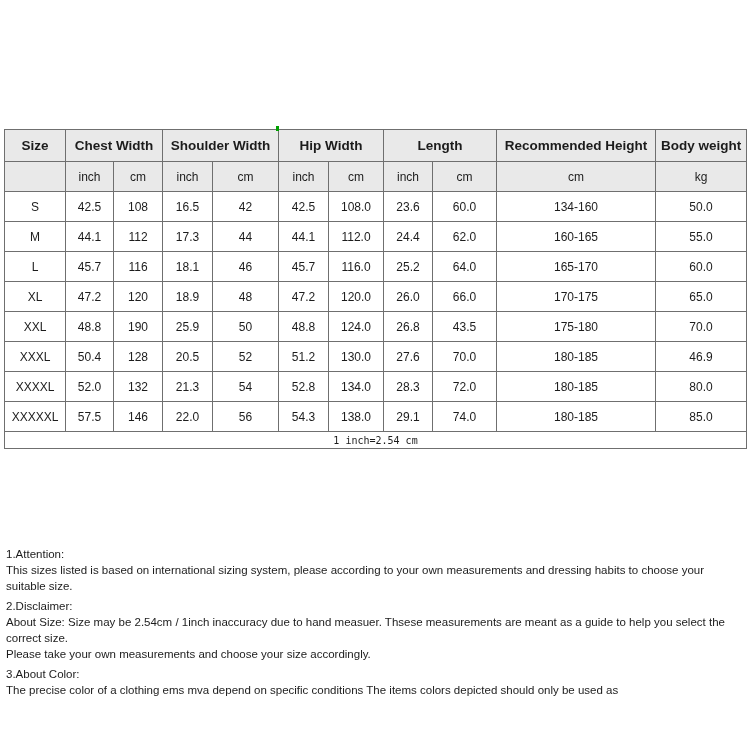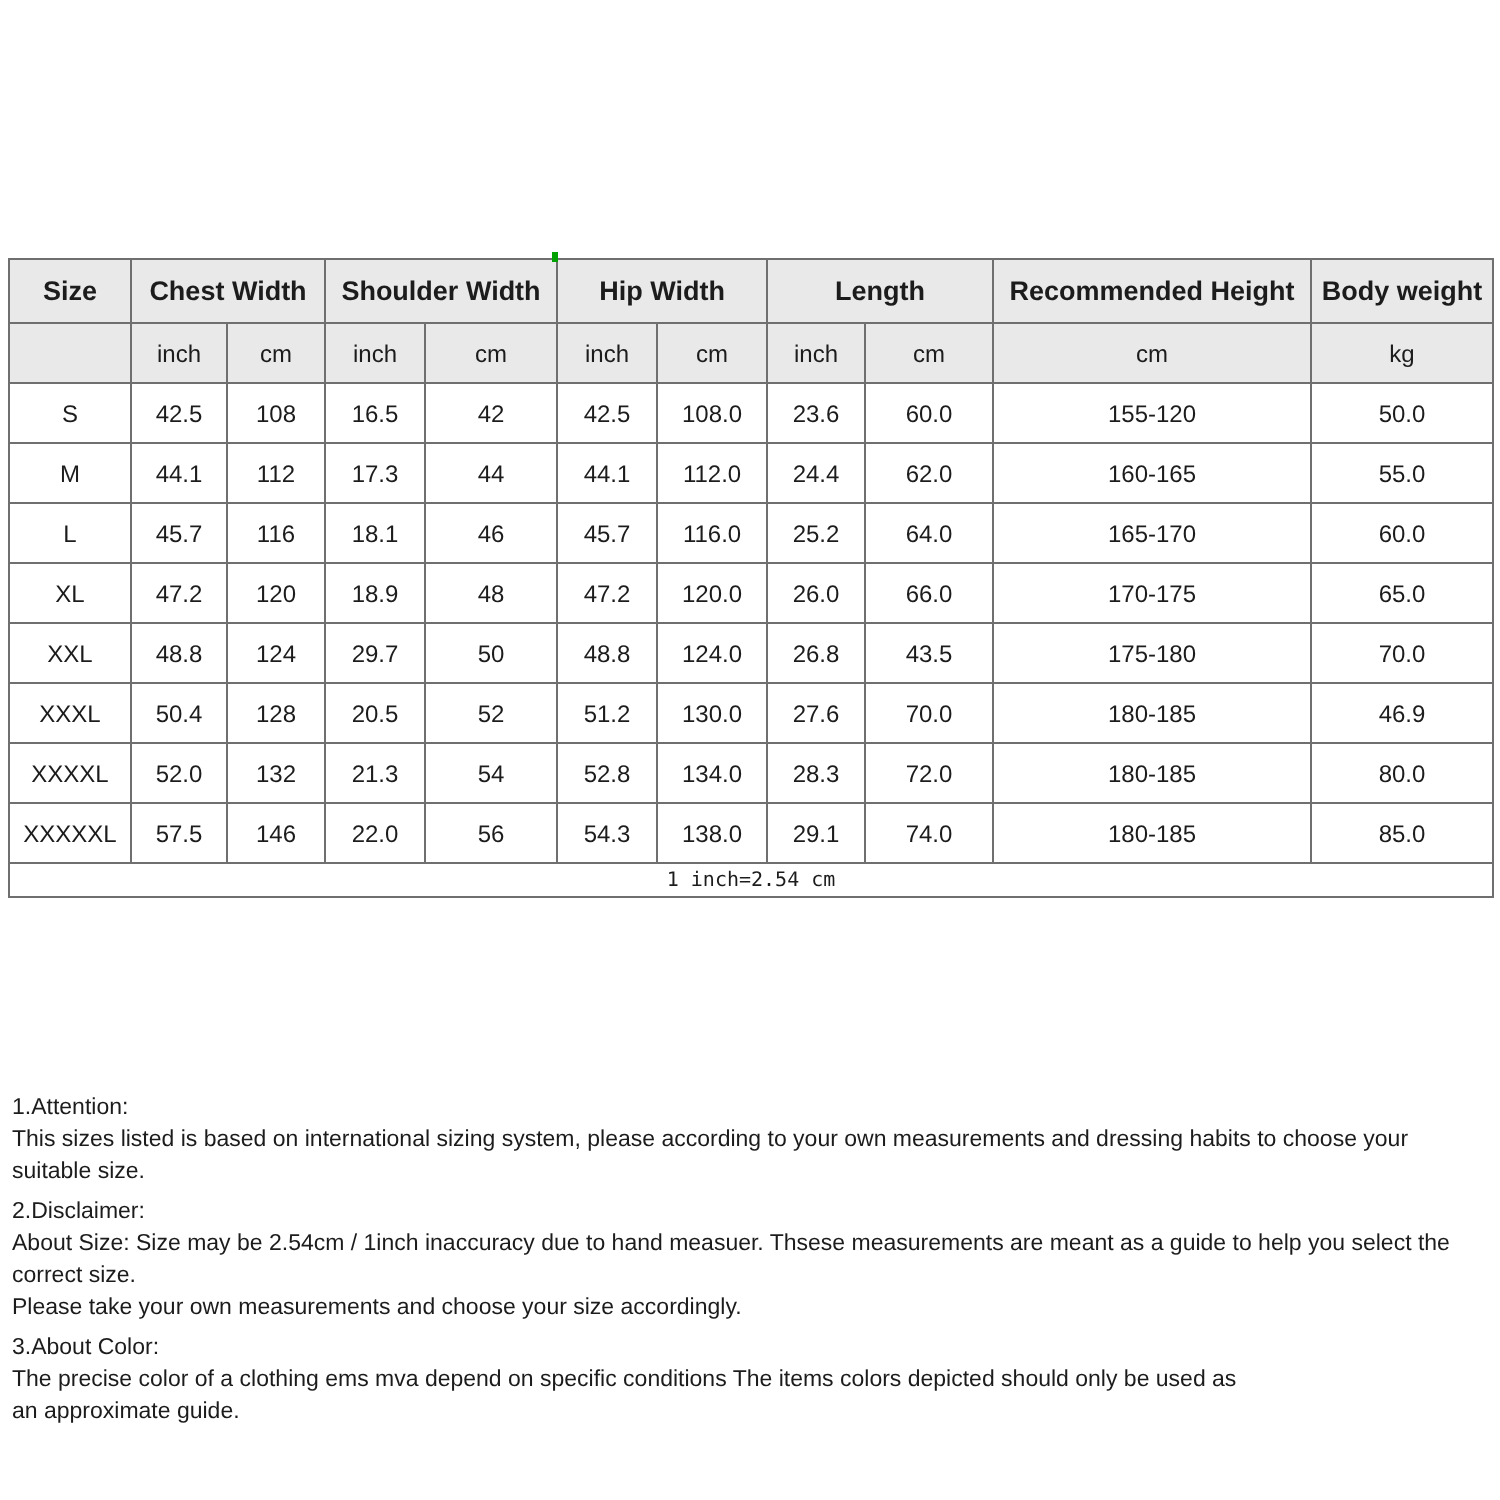--- a/index.html
+++ b/index.html
@@ -130,21 +130,21 @@
         <tr class="data-row">
           <td>S</td>
           <td>42.5</td>
           <td>108</td>
           <td>16.5</td>
           <td>42</td>
           <td>42.5</td>
           <td>108.0</td>
           <td>23.6</td>
           <td>60.0</td>
-          <td>155-120</td>
+          <td>134-160</td>
           <td>50.0</td>
         </tr>
         <tr class="data-row">
           <td>M</td>
           <td>44.1</td>
           <td>112</td>
           <td>17.3</td>
           <td>44</td>
           <td>44.1</td>
           <td>112.0</td>
@@ -175,22 +175,22 @@
           <td>47.2</td>
           <td>120.0</td>
           <td>26.0</td>
           <td>66.0</td>
           <td>170-175</td>
           <td>65.0</td>
         </tr>
         <tr class="data-row">
           <td>XXL</td>
           <td>48.8</td>
-          <td>124</td>
-          <td>29.7</td>
+          <td>190</td>
+          <td>25.9</td>
           <td>50</td>
           <td>48.8</td>
           <td>124.0</td>
           <td>26.8</td>
           <td>43.5</td>
           <td>175-180</td>
           <td>70.0</td>
         </tr>
         <tr class="data-row">
           <td>XXXL</td>
@@ -240,16 +240,15 @@
   <div class="green-mark"></div>
 
   <div class="notes">
     <p class="section-title first">1.Attention:</p>
     <p>This sizes listed is based on international sizing system, please according to your own measurements and dressing habits to choose your suitable size.</p>
     <p class="section-title">2.Disclaimer:</p>
     <p>About Size: Size may be 2.54cm / 1inch inaccuracy due to hand measuer. Thsese measurements are meant as a guide to help you select the correct size.</p>
     <p>Please take your own measurements and choose your size accordingly.</p>
     <p class="section-title">3.About Color:</p>
     <p>The precise color of a clothing ems mva depend on specific conditions The items colors depicted should only be used as</p>
-    <p>an approximate guide.</p>
   </div>
 
 </div>
 
 </body></html>

